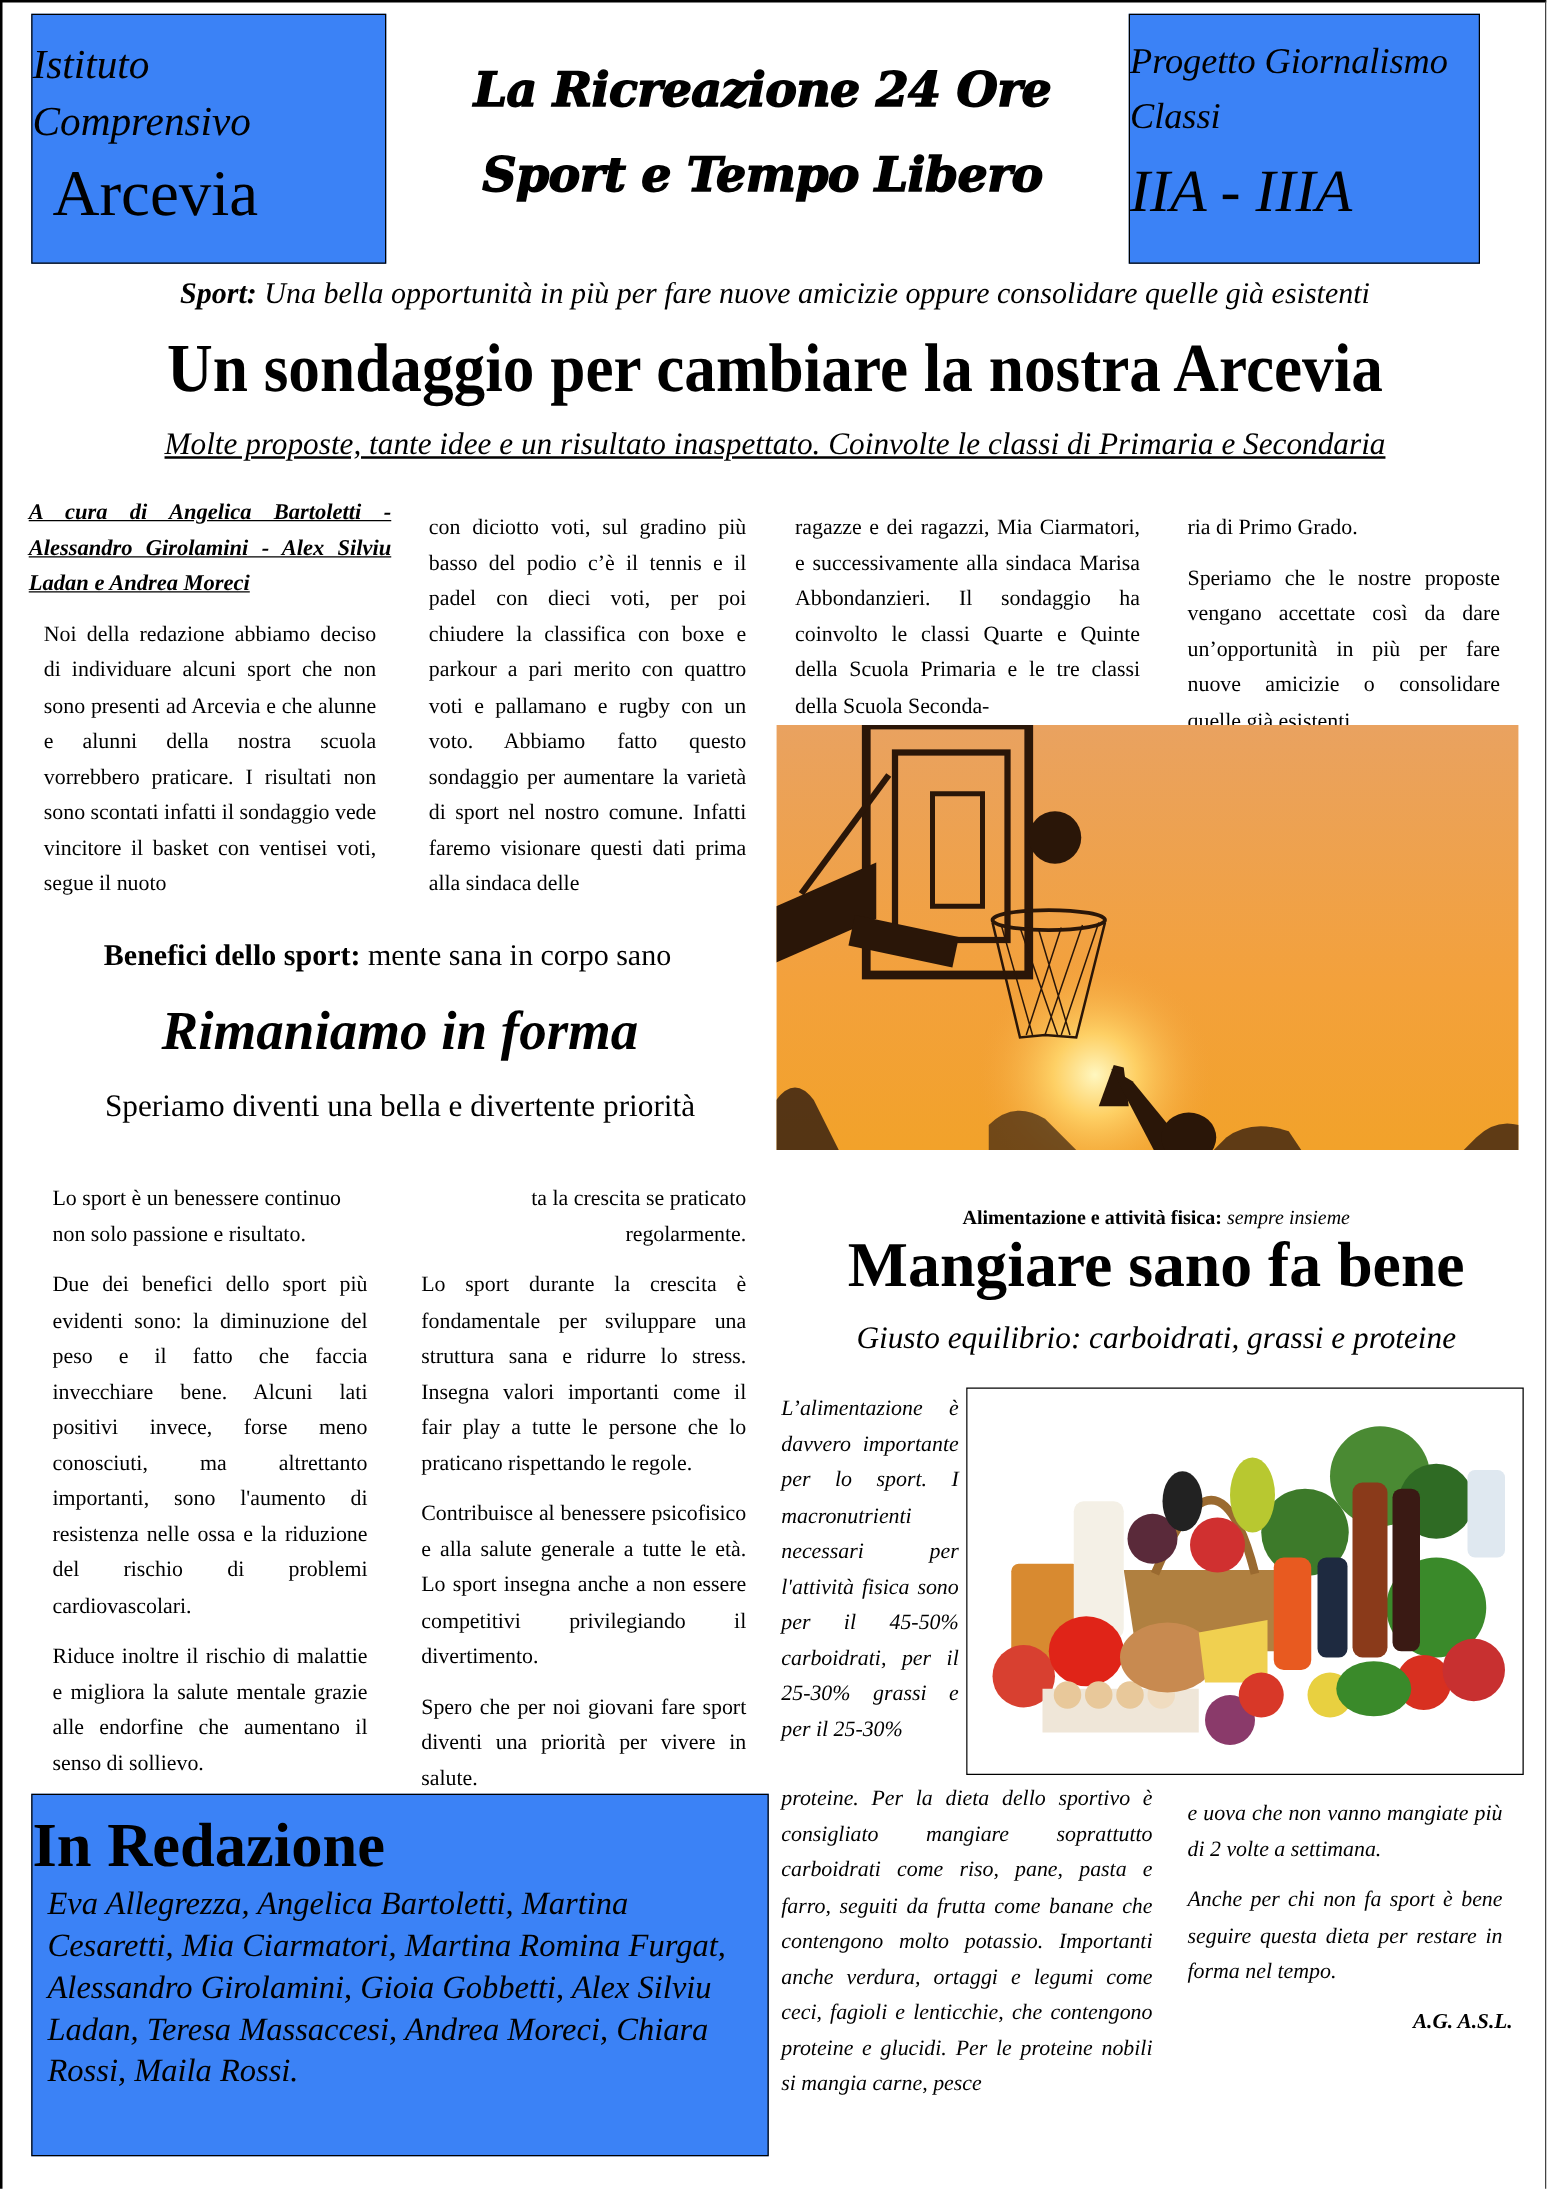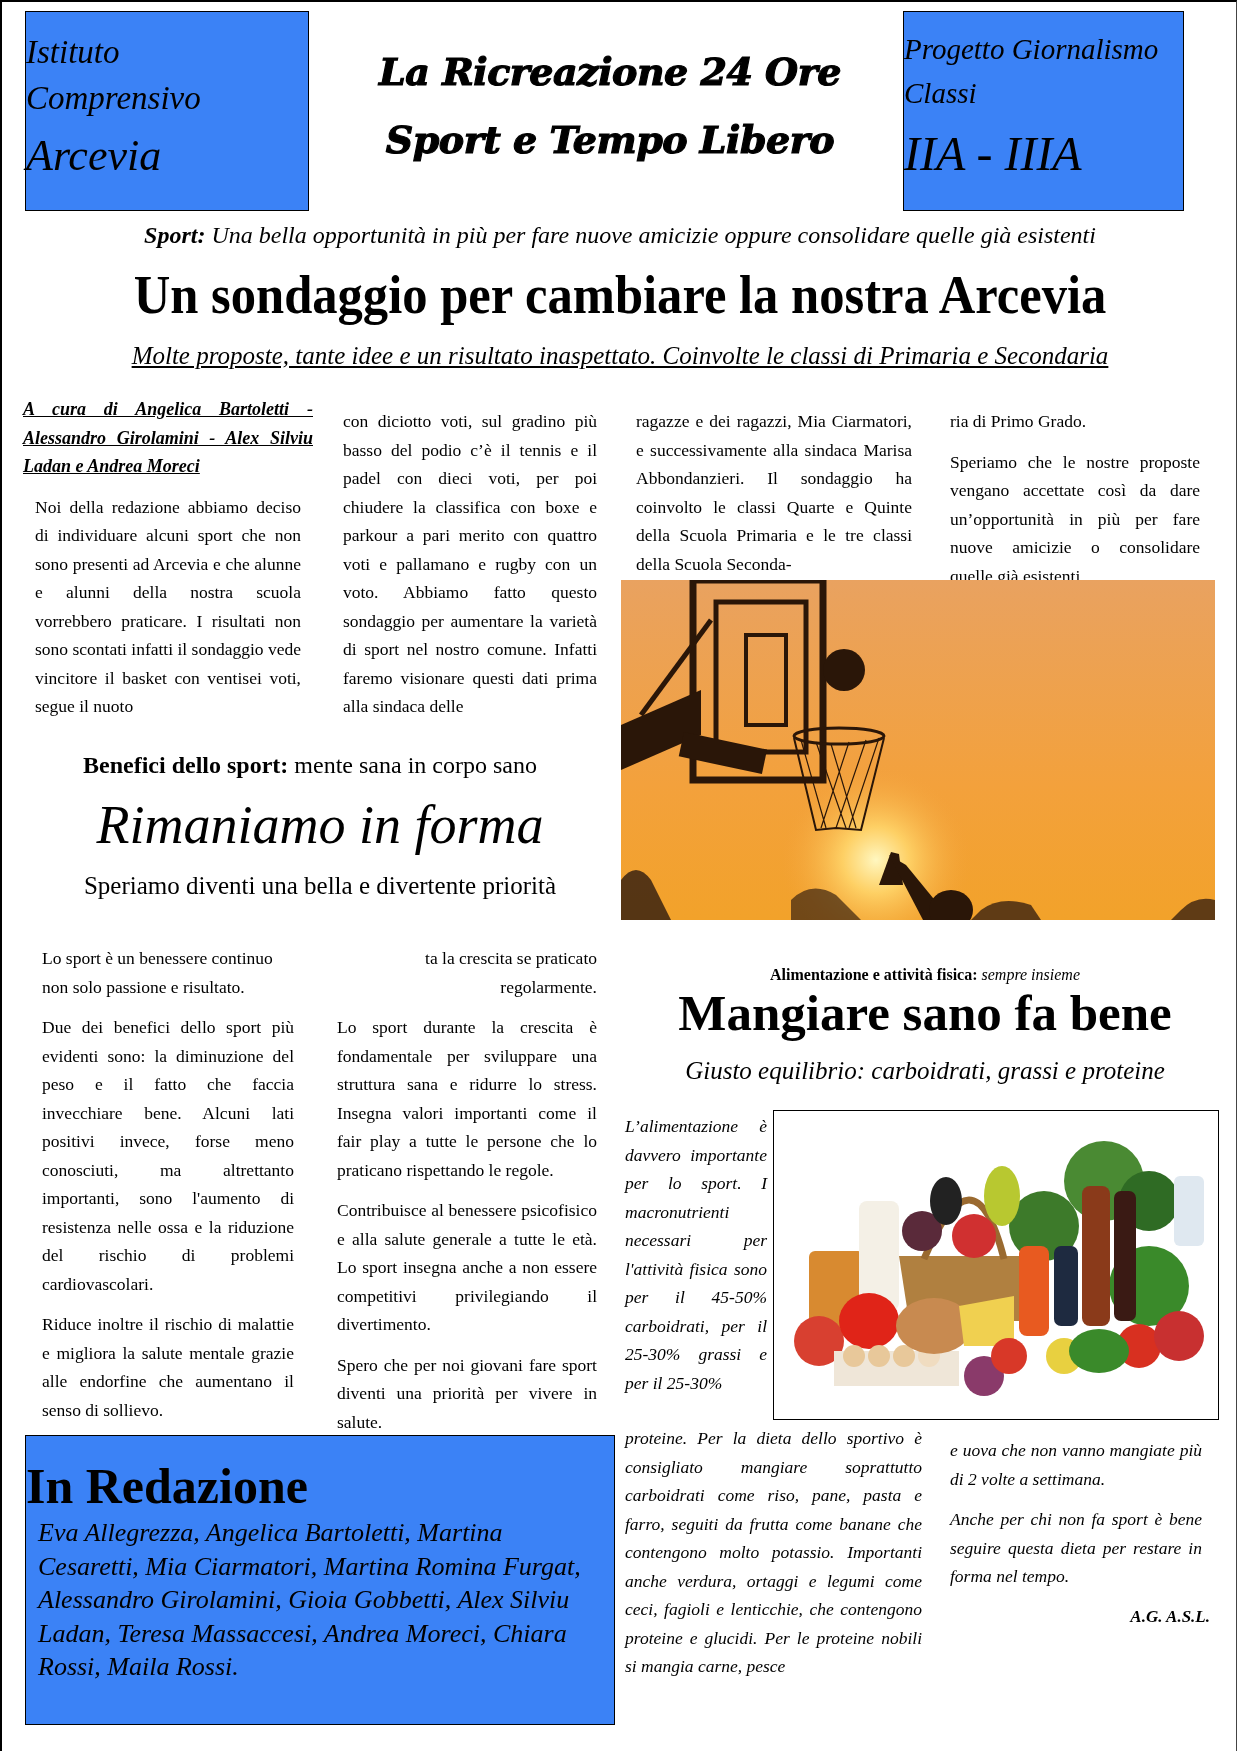--- a/index.html
+++ b/index.html
@@ -10,32 +10,32 @@
   .abs { position:absolute; }
   .bluebox { background:#3b82f6; border:1.5px solid #000; box-sizing:border-box; text-align:left; }
   .it { font-style:italic; }
   .body-text { font-size:17.5px; line-height:28.5px; text-align:justify; }
   .body-text p { margin:12px; }
   .center { text-align:center; }
   .sig { font-weight:bold; font-style:italic; font-size:17px; text-align:right; }
   
   #box-left .l1 { font-size:33px; font-style:italic; line-height:40px; padding-top:20px; }
   #box-left .l2 { font-size:33px; font-style:italic; line-height:52px; }
-  #box-left .l3 { font-size:44px; font-style:italic; line-height:64px; }
+  #box-left .l3 { font-size:52px; line-height:64px;margin-left:16px; }
   #box-right .r1 { font-size:29px; font-style:italic; line-height:38px; padding-top:18px; }
   #box-right .r2 { font-size:29px; font-style:italic; line-height:50px; }
   #box-right .r3 { font-size:48px; font-style:italic; line-height:72px; }
   .masthead { font-family:"DejaVu Serif",serif; font-weight:bold; font-style:italic; font-size:38px;
               letter-spacing:-0.5px; text-align:center; line-height:68px; -webkit-text-stroke:1.2px #000; }
   .kicker { font-size:24px; font-style:italic; text-align:center; }
   .headline1 { font-size:55px; font-weight:bold; text-align:center; transform:scaleX(0.92); }
   .deck1 { font-size:25px; font-style:italic; text-align:center; }
   .byline { font-weight:bold; font-style:italic; text-decoration:underline; font-size:18px; line-height:28.5px; }
   .photo { overflow:hidden; }
-  .redazione h2 { margin:0; font-size:50px; font-weight:bold; line-height:60px; padding-top:20px; }
+  .redazione h2 { margin:0; font-size:50px; font-weight:bold; line-height:60px; padding-top:10px; }
   .redazione .names { font-style:italic; font-size:26px; line-height:33.5px; padding:0 12px; }
 </style>
 </head>
 <body>
 
 <div class="page-border"></div>
 
 <div id="box-left" class="abs bluebox" style="left:25px;top:11px;width:284px;height:200px;">
   <div class="l1">Istituto</div>
   <div class="l2">Comprensivo</div>
@@ -111,21 +111,21 @@
     <path d="M0,300 Q15,280 30,300 Q40,320 50,340 L0,340 Z" fill="#3a2210" opacity="0.85"></path>
     <path d="M170,320 Q190,300 215,315 Q230,330 240,340 L170,340 Z" fill="#3a2210" opacity="0.7"></path>
     <path d="M360,330 Q380,315 410,325 L420,340 L350,340 Z" fill="#3a2210" opacity="0.8"></path>
     <path d="M560,330 Q575,315 594,320 L594,340 L550,340 Z" fill="#3a2210" opacity="0.8"></path>
   </svg>
 </div>
 
 <div class="abs center" style="left:20px;top:752px;width:580px;font-size:24px;">
   <span style="font-weight:bold;">Benefici dello sport:</span><span> mente sana in corpo sano</span>
 </div>
-<div class="abs center" style="left:20px;top:790px;width:600px;font-size:54px;font-weight:normal;font-style:italic;line-height:70px;">Rimaniamo in forma</div>
+<div class="abs center" style="left:20px;top:790px;width:600px;font-size:44px;font-weight:bold;font-style:italic;line-height:70px;">Rimaniamo in forma</div>
 <div class="abs center" style="left:20px;top:872px;width:600px;font-size:25px;">Speriamo diventi una bella e divertente priorità</div>
 
 <div class="abs body-text" style="left:30px;top:932px;width:276px;">
   <p style="text-align:left;">Lo sport è un benessere continuo non solo passione e risultato.</p>
   <p>Due dei benefici dello sport più evidenti sono: la diminuzione del peso e il fatto che faccia invecchiare bene. Alcuni lati positivi invece, forse meno conosciuti, ma altrettanto importanti, sono l'aumento di resistenza nelle ossa e la riduzione del rischio di problemi cardiovascolari.</p>
   <p>Riduce inoltre il rischio di malattie e migliora la salute mentale grazie alle endorfine che aumentano il senso di sollievo.</p>
   <p>Nelle persone giovani, secondo alcuni scienziati lo sport aumen-</p>
 </div>
 <div class="abs body-text" style="left:325px;top:932px;width:284px;">
   <p style="text-align:right;">ta la crescita se praticato regolarmente.</p>

